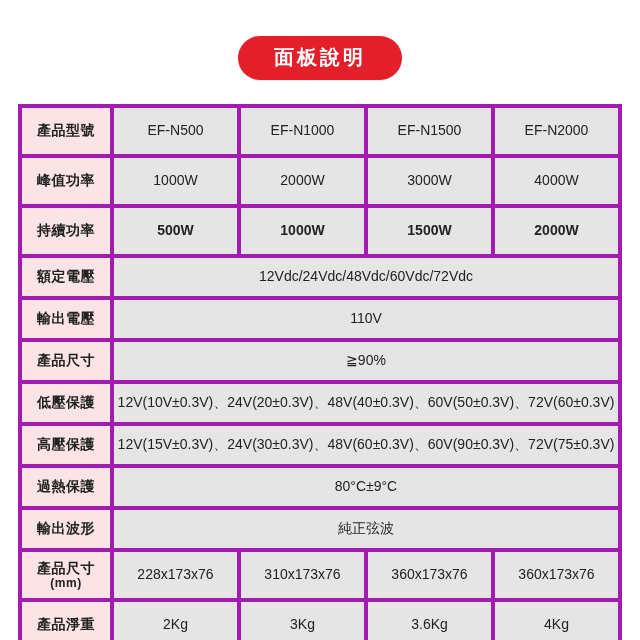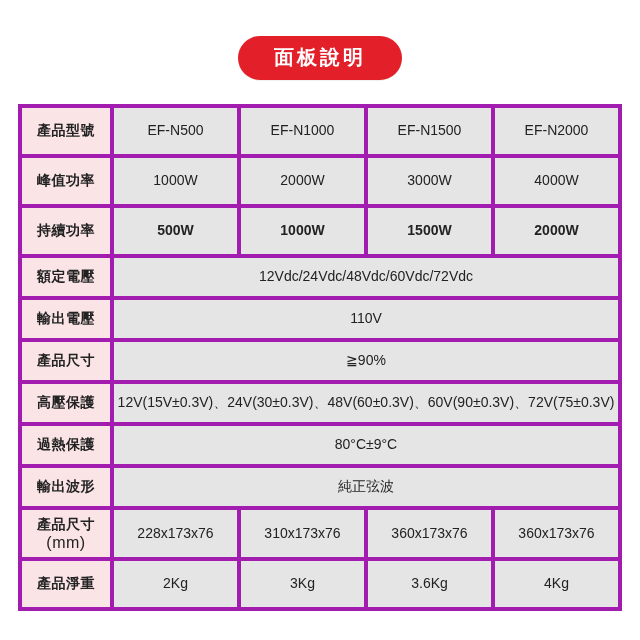--- a/index.html
+++ b/index.html
@@ -58,22 +58,22 @@
   td.label {
     width: 84px;
     background: #fbe4e6;
     color: #c41018;
     font-weight: bold;
     font-size: 14px;
     letter-spacing: 0.5px;
   }
   td.label .sub {
     display: block;
-    font-size: 16px;
-    font-weight: normal;
+    font-size: 12px;
+    font-weight: bold;
     line-height: 1.1;
   }
   td.val {
     background: #e5e5e5;
     margin-left: 44px;
   }
   td.red {
     color: #e3202a;
     font-weight: bold;
   }
@@ -129,20 +129,24 @@
           </tr>
           <tr class="r-short">
             <td class="label">輸出電壓</td>
             <td class="val " colspan="4">110V</td>
           </tr>
           <tr class="r-short">
             <td class="label">產品尺寸</td>
             <td class="val " colspan="4">≧90%</td>
           </tr>
           <tr class="r-short">
+            <td class="label">低壓保護</td>
+            <td class="val small" colspan="4">12V(10V±0.3V)、24V(20±0.3V)、48V(40±0.3V)、60V(50±0.3V)、72V(60±0.3V)</td>
+          </tr>
+          <tr class="r-short">
             <td class="label">高壓保護</td>
             <td class="val small" colspan="4">12V(15V±0.3V)、24V(30±0.3V)、48V(60±0.3V)、60V(90±0.3V)、72V(75±0.3V)</td>
           </tr>
           <tr class="r-short">
             <td class="label">過熱保護</td>
             <td class="val " colspan="4">80°C±9°C</td>
           </tr>
           <tr class="r-short">
             <td class="label">輸出波形</td>
             <td class="val " colspan="4">純正弦波</td>

